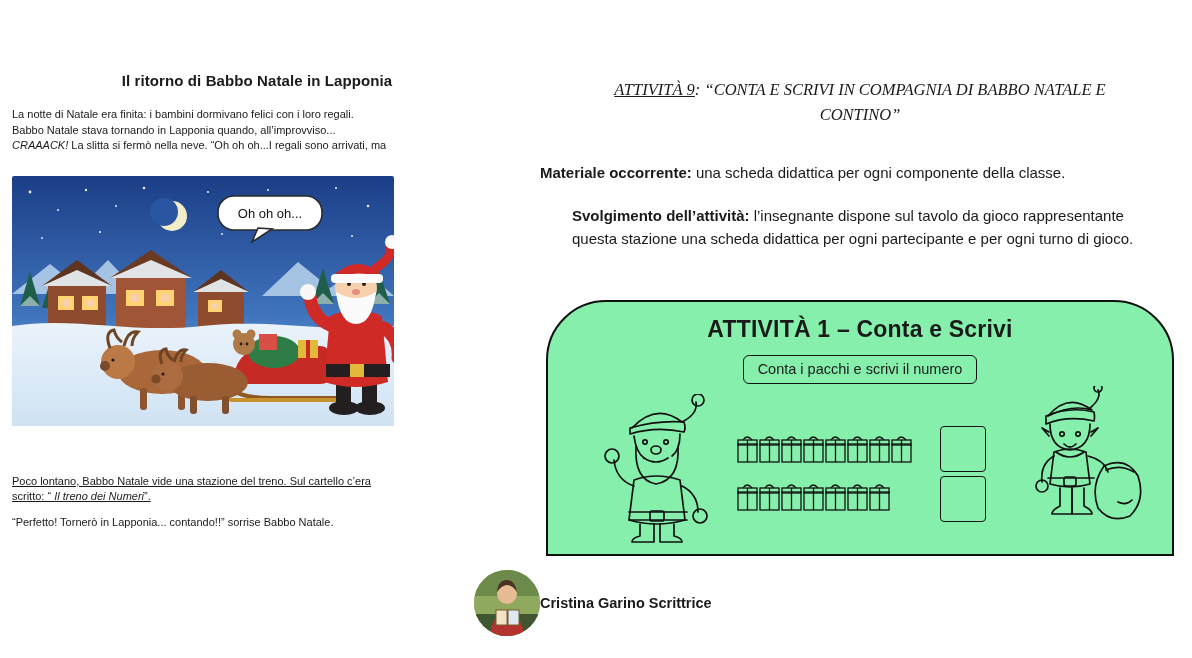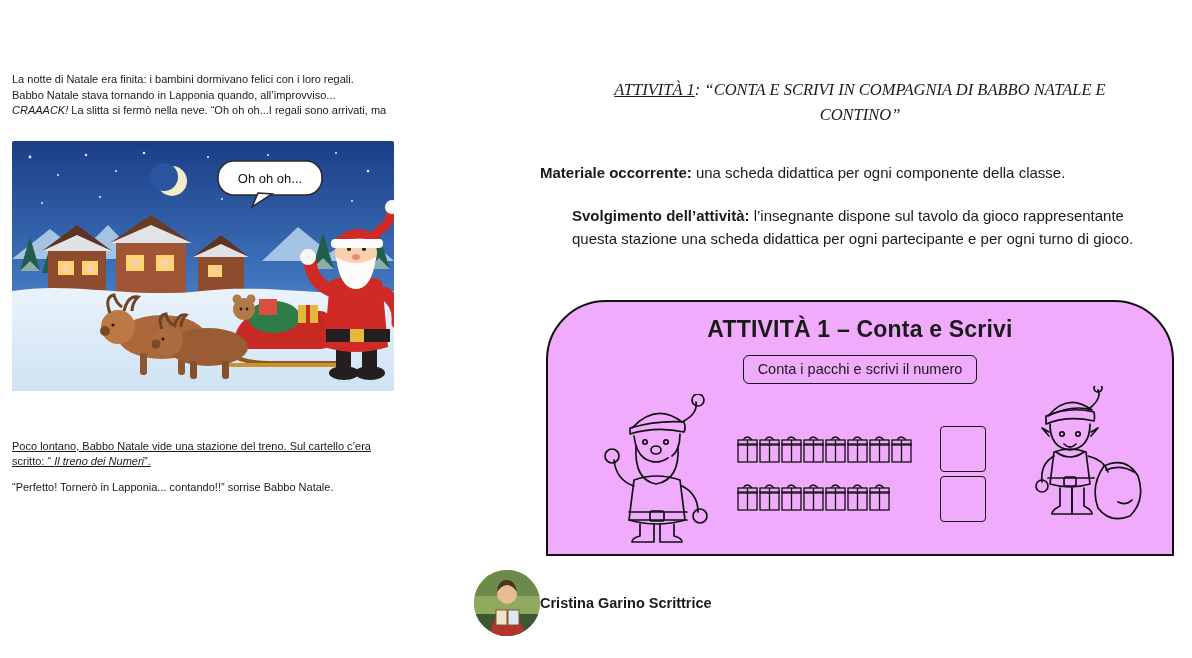--- a/index.html
+++ b/index.html
@@ -99,21 +99,21 @@
   .worksheet {
     position: absolute;
     left: 546px;
     top: 300px;
     width: 628px;
     height: 256px;
     border: 2.4px solid #111;
     border-top-left-radius: 60px;
     border-bottom-left-radius: 0px;
     border-top-right-radius: 60px;
-    background: #f0abfc;
+    background: #86efac;
     box-sizing: border-box;
     overflow: hidden;
   }
   .ws-title {
     text-align: center;
     font-size: 23px;
     font-weight: bold;
     margin-top: 14px;
     letter-spacing: 0.2px;
   }
@@ -165,20 +165,21 @@
     font-weight: bold;
   }
 </style>
 </head>
 <body>
 
 <div class="page">
 
   <div class="left-col">
 
+    <div class="story-title">Il ritorno di Babbo Natale in Lapponia</div>
 
     <div class="story-p">
       <span>La notte di Natale era finita: i bambini dormivano felici con i loro regali.</span><br>
       <span>Babbo Natale stava tornando in Lapponia quando, all’improvviso...</span><br>
       <span class="it">CRAAACK!</span><span> La slitta si fermò nella neve. “Oh oh oh...I regali sono arrivati, ma</span><br>
     </div>
 
     <div class="illus-wrap">
       <svg class="scene" viewBox="0 0 382 250" preserveAspectRatio="none">
         <defs>
@@ -348,21 +349,21 @@
     <div class="story-p after">
       <span>Poco lontano, Babbo Natale vide una stazione del treno. Sul cartello c’era</span><br>
       <span>scritto: “ </span><span class="it">Il treno dei Numeri</span><span>”.</span>
     </div>
 
     <div class="story-p after2">“Perfetto! Tornerò in Lapponia... contando!!” sorrise Babbo Natale.</div>
   </div>
 
   <div class="right-col">
     <div class="act-heading">
-      <span class="u">ATTIVITÀ 1</span><span>:  “CONTA E SCRIVI IN COMPAGNIA DI BABBO NATALE E</span><br>
+      <span class="u">ATTIVITÀ 9</span><span>:  “CONTA E SCRIVI IN COMPAGNIA DI BABBO NATALE E</span><br>
       <span>CONTINO”</span>
     </div>
 
     <div class="mat-block">
       <b>Materiale occorrente:</b><span> una scheda didattica per ogni componente della classe.</span>
     </div>
 
     <div class="svol-block">
       <b>Svolgimento dell’attività:</b><span> l’insegnante dispone sul tavolo da gioco rappresentante questa stazione una scheda didattica per ogni partecipante e per ogni turno di gioco.</span>
     </div>

